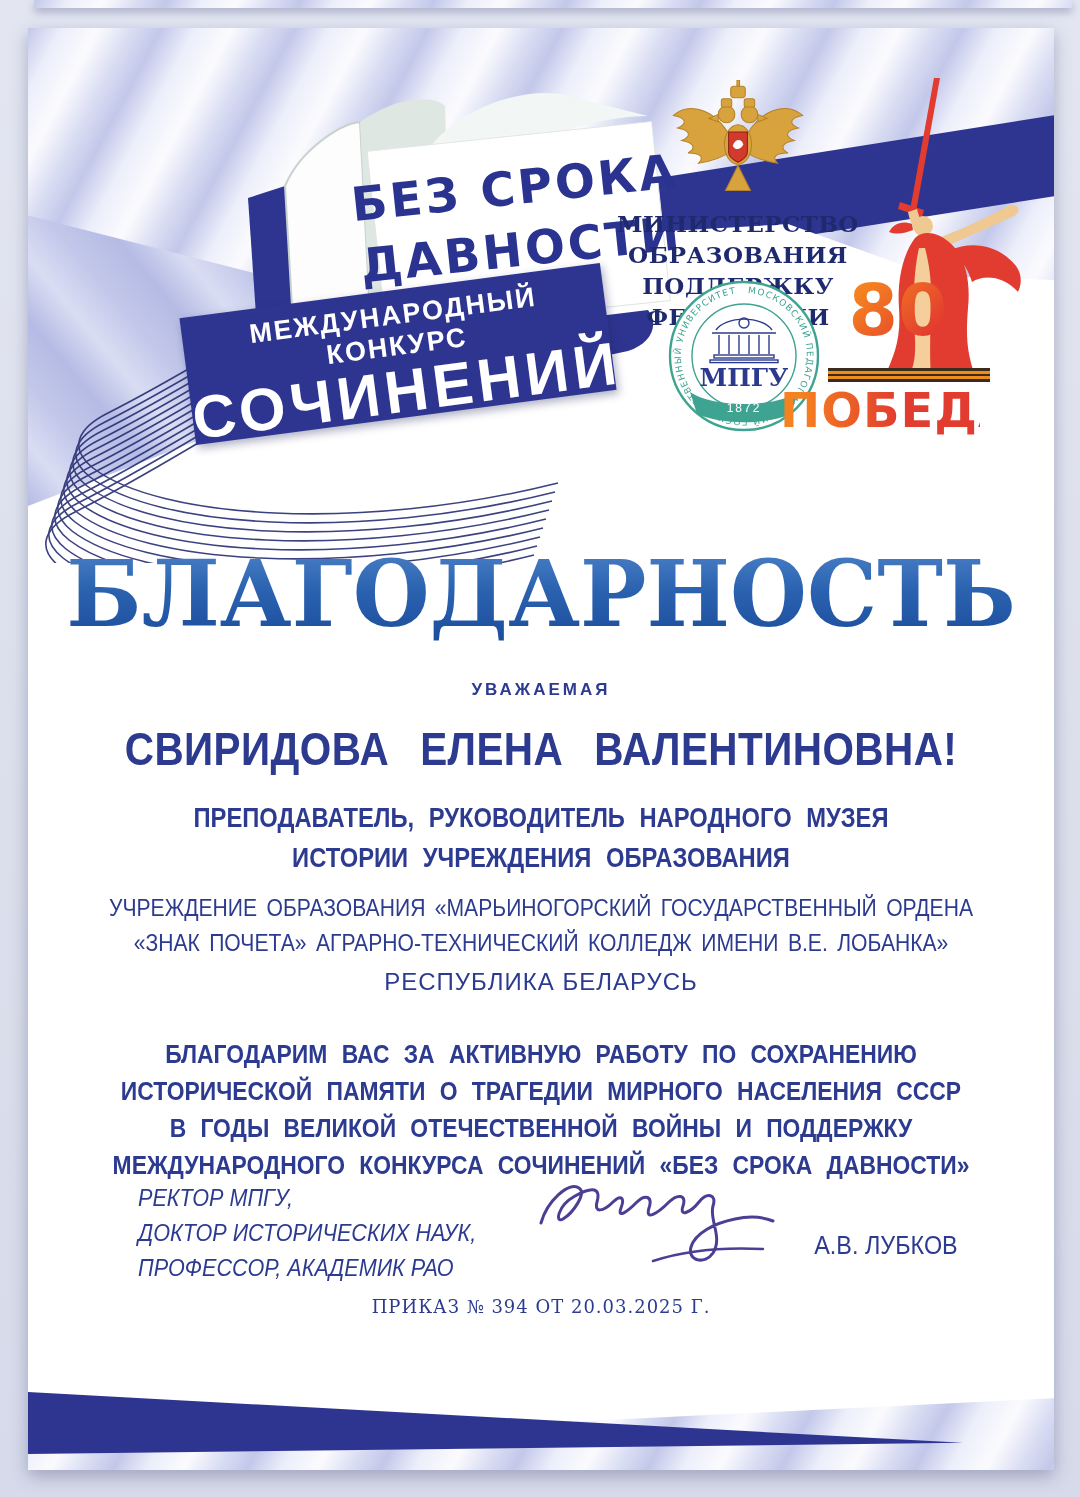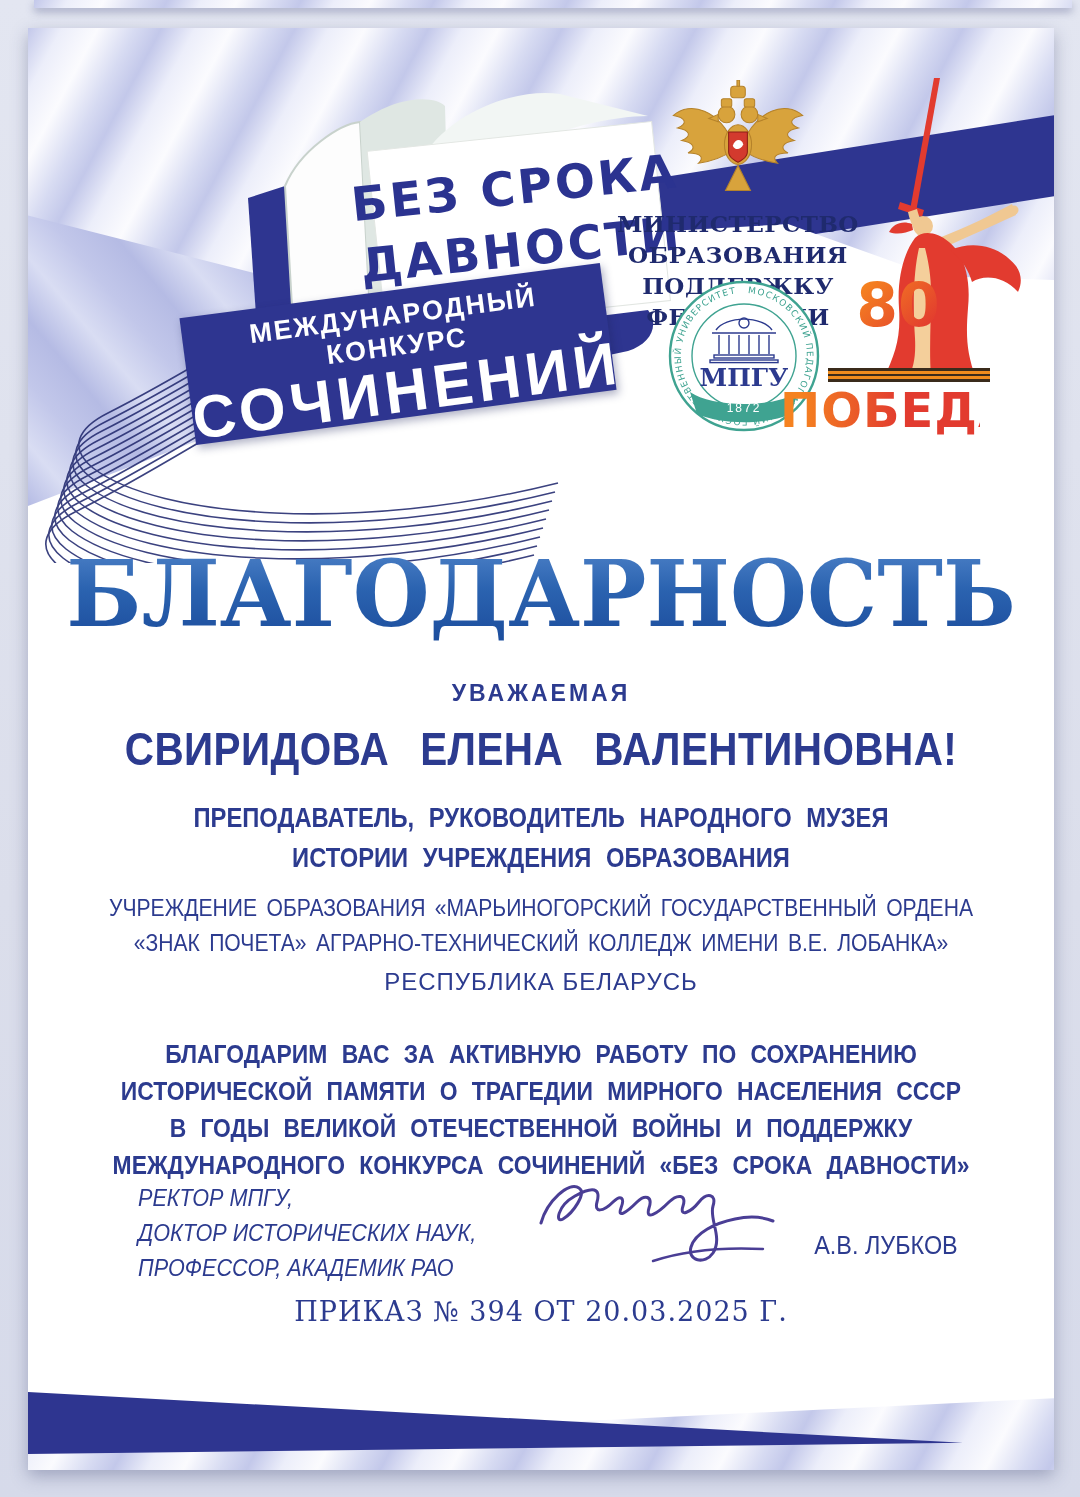--- a/index.html
+++ b/index.html
@@ -43,54 +43,54 @@
   .ministry-emblem { position:absolute; left:635px; top:52px; width:150px; height:125px; }
   .ministry-caption { position:absolute; left:585px; top:180px; width:250px; text-align:center;
             font-family:"DejaVu Serif", serif; font-size:23px; line-height:1.35; letter-spacing:.5px;
             color:#1f2a6e; font-weight:bold; }
   .ministry-caption span { display:block; }
 
   .mpgu { position:absolute; left:638px; top:250px; width:156px; height:160px; }
 
   .statue { position:absolute; left:788px; top:48px; width:214px; height:306px; }
   .v80 { position:absolute; left:790px; top:250px; width:160px; text-align:center;
-         font-family:"DejaVu Sans", sans-serif; font-weight:bold; font-size:60px; line-height:.92;
+         font-family:"DejaVu Sans", sans-serif; font-weight:bold; font-size:71px; line-height:.92;
          background:linear-gradient(135deg,#f58220 25%,#e23b2f 75%);
          -webkit-background-clip:text; background-clip:text; color:transparent; }
   .ribbon { position:absolute; left:800px; top:340px; width:162px; height:14px;
             background:linear-gradient(180deg,#3a2b1b 0 20%,#ef8c1d 20% 40%,#3a2b1b 40% 60%,#ef8c1d 60% 80%,#3a2b1b 80% 100%); }
   .pobeda { position:absolute; left:752px; top:354px; width:200px; text-align:center;
             font-family:"DejaVu Sans", sans-serif; font-weight:bold; font-size:48px; letter-spacing:1px;
             background:linear-gradient(90deg,#f58220 10%,#e23b2f 60%);
             -webkit-background-clip:text; background-clip:text; color:transparent; }
 
   
   .tline { position:absolute; left:0; width:1026px; text-align:center; color:#2c3b8f; }
   .cond  { transform:scaleX(.88); transform-origin:50% 50%; }
 
   .title { top:516px; font-family:"DejaVu Serif", serif; font-weight:bold; font-size:92px; line-height:100px;
            background:linear-gradient(180deg,#4f83c9 0%,#2b63b0 45%,#1b4c9c 100%);
            -webkit-background-clip:text; background-clip:text; color:transparent; letter-spacing:0px;
            transform:scaleX(.96); transform-origin:50% 50%; }
-  .salutation { top:652px; font-size:23px; font-weight:bold; letter-spacing:3px; }
+  .salutation { top:652px; font-size:17px; font-weight:bold; letter-spacing:3px; }
   .recipient  { top:694px; font-size:46px; font-weight:bold; word-spacing:22px; letter-spacing:.5px; }
   .position   { top:770px; font-size:27px; font-weight:bold; line-height:40px; word-spacing:9px; }
   .institution{ top:862px; font-size:24px; line-height:35px; word-spacing:4px; }
   .country    { top:940px; font-size:24px; letter-spacing:1px;text-align:center; }
   .message    { top:1008px; font-size:26px; font-weight:bold; line-height:37px; word-spacing:9px; }
 
   .signatory  { position:absolute; left:110px; top:1152px; width:420px; text-align:left;
                 font-style:italic; font-size:24px; line-height:35px; color:#2c3b8f;
                 transform:scaleX(.9); transform-origin:0 0; }
   .signatory span { display:block; }
   .signature-svg { position:absolute; left:505px; top:1115px; width:255px; height:145px; }
   .signer-name { position:absolute; left:748px; top:1202px; width:220px; text-align:center;
                  font-size:26px; color:#2c3b8f; transform:scaleX(.9); }
 
-  .order { top:1268px; font-family:"DejaVu Serif", serif; font-size:27px; letter-spacing:1px; color:#2c3b8f; }
+  .order { top:1268px; font-family:"DejaVu Serif", serif; font-size:18px; letter-spacing:1px; color:#2c3b8f; }
   .city  { top:1322px; font-family:"DejaVu Serif", serif; font-size:26px; letter-spacing:1px; color:#2c3b8f; }
 
   
   .foot-band { position:absolute; left:0; bottom:0; width:1026px; height:92px;
                clip-path:polygon(0 76%,100% 22%,100% 100%,0 100%); }
   .foot-wedge { position:absolute; left:0; bottom:16px; width:935px; height:62px; background:#2e3590;
                clip-path:polygon(0 0,100% 82%,0 100%); }
 </style>
 </head>
 <body>

